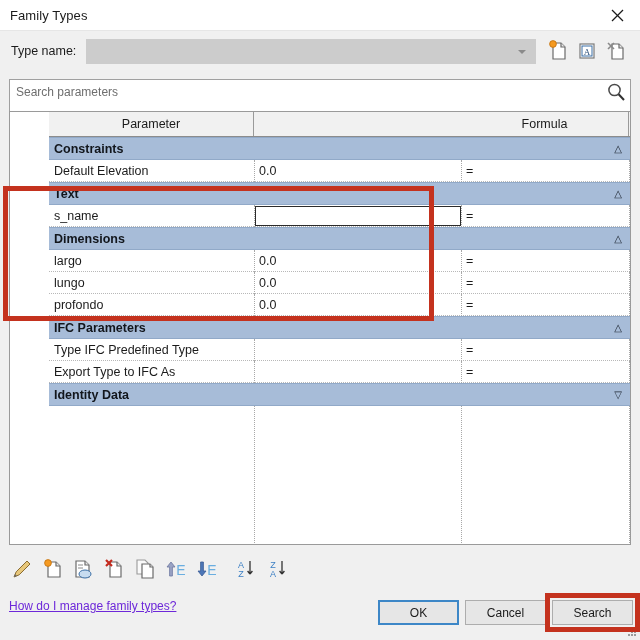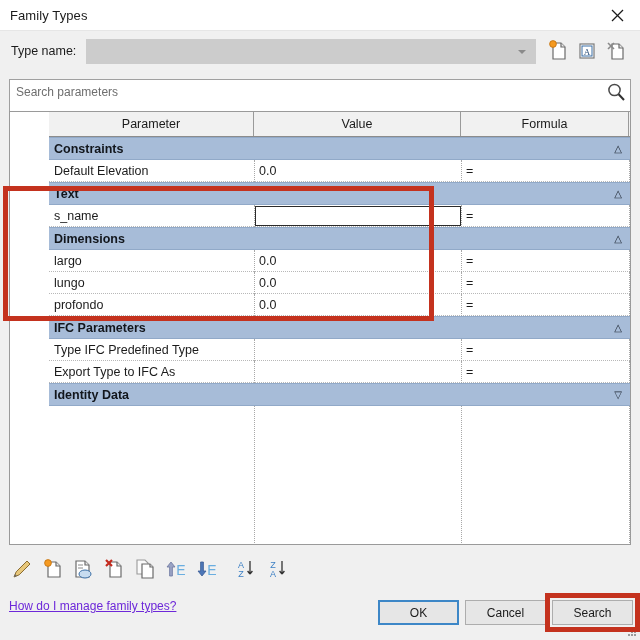--- a/index.html
+++ b/index.html
@@ -297,21 +297,20 @@
         <circle cx="8.5" cy="8" r="5.6" fill="none" stroke="#4a4a4a" stroke-width="1.5"></circle>
         <line x1="12.6" y1="12.2" x2="18" y2="18" stroke="#2f2f2f" stroke-width="2"></line>
       </svg>
     </span>
   </div>
 
   <div id="table">
 
     <div id="thead">
       <div class="th" id="th-parameter">Parameter</div>
-      <div class="th" id="th-value">Value</div>
       <div class="th" id="th-formula">Formula</div>
       <div class="th" id="th-lock">Lock</div>
     </div>
 
     <div class="group-row">
       <span class="group-label">Constraints</span>
       <span class="group-chevron">△<br></span>
     </div>
     <div class="data-row">
       <span class="cell-param">Default Elevation</span>

